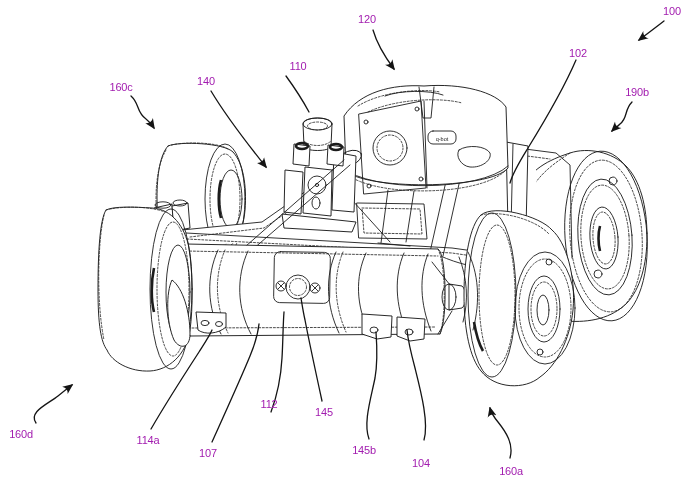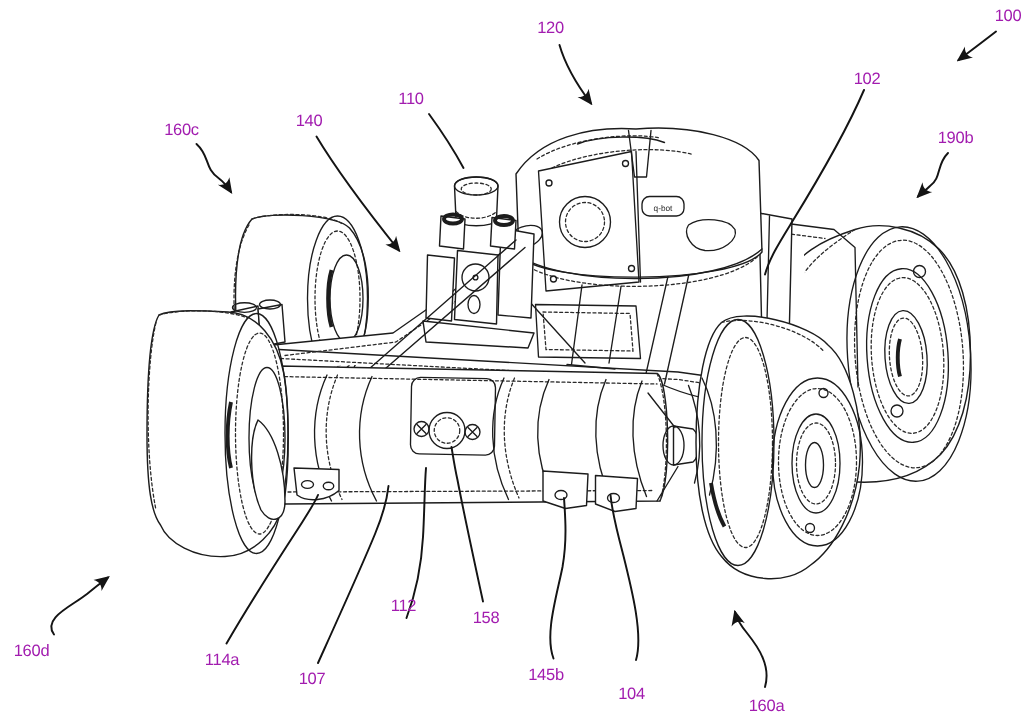--- a/index.html
+++ b/index.html
@@ -215,22 +215,22 @@
     <path class="ld" d="M369,439 C363,423 371,398 375,378 C378,361 377,346 376,332"></path>
     <path class="ld" d="M424,440 C429,423 421,392 415,368 C411,353 408,340 407,330"></path>
     <path class="ld" d="M510,458 C514,444 506,432 498,422 C493,416 491,412 490,408" marker-end="url(#ah)"></path>
   </g>
 </svg>
 
   <div class="ref-label" style="left:672px;top:11px;">100</div>
   <div class="ref-label" style="left:578px;top:53px;">102</div>
   <div class="ref-label" style="left:421px;top:463px;">104</div>
   <div class="ref-label" style="left:208px;top:453px;">107</div>
-  <div class="ref-label" style="left:324px;top:412px;">158</div>
-  <div class="ref-label" style="left:274px;top:66px;text-align:center;">110</div>
+  <div class="ref-label" style="left:324px;top:412px;">145</div>
+  <div class="ref-label" style="left:298px;top:66px;text-align:center;">110</div>
   <div class="ref-label" style="left:269px;top:404px;">112</div>
   <div class="ref-label" style="left:148px;top:440px;">114a</div>
   <div class="ref-label" style="left:364px;top:450px;">145b</div>
   <div class="ref-label" style="left:367px;top:19px;">120</div>
   <div class="ref-label" style="left:206px;top:81px;">140</div>
   <div class="ref-label" style="left:511px;top:471px;">160a</div>
   <div class="ref-label" style="left:637px;top:92px;">190b</div>
   <div class="ref-label" style="left:121px;top:87px;">160c</div>
   <div class="ref-label" style="left:21px;top:434px;">160d</div>
 </div>

